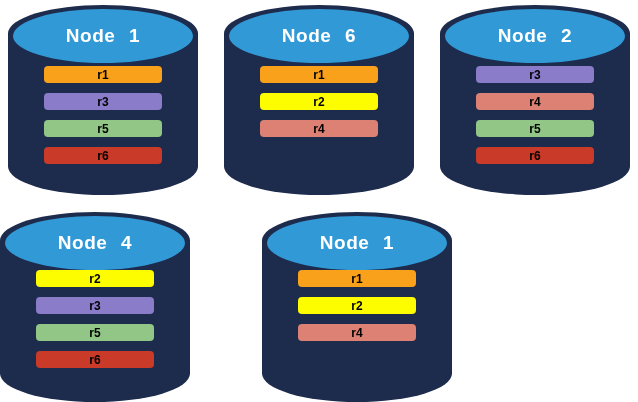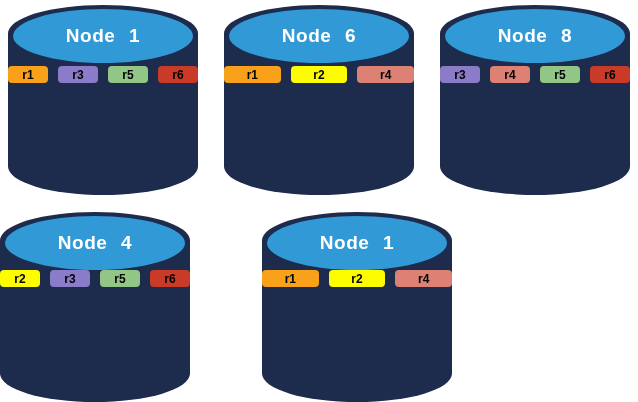--- a/index.html
+++ b/index.html
@@ -61,21 +61,21 @@
     font-size: 19px;
     word-spacing: 8px;
     letter-spacing: 0.5px;
   }
   .bars {
     position: absolute;
     top: 61px;
     left: 0;
     right: 0;
     display: flex;
-    flex-direction: row;
+    flex-direction: column;
     align-items: center;
     gap: 10px;
   }
   .bar {
     width: 118px;
     height: 17px;
     border-radius: 4px;
     display: flex;
     align-items: center;
     justify-content: center;
@@ -116,21 +116,21 @@
       <div class="bars">
         <div class="bar" style="background: rgb(249, 161, 27);">r1</div>
         <div class="bar" style="background: rgb(253, 253, 0);">r2</div>
         <div class="bar" style="background: rgb(220, 129, 115);">r4</div>
       </div>
     </div>
 
     <div class="cylinder">
       <div class="cyl-body"></div>
       <div class="cyl-cap">
-        <span class="cap-label">Node 8</span>
+        <span class="cap-label">Node 2</span>
       </div>
       <div class="bars">
         <div class="bar" style="background: rgb(138, 124, 200);">r3</div>
         <div class="bar" style="background: rgb(220, 129, 115);">r4</div>
         <div class="bar" style="background: rgb(146, 198, 135);">r5</div>
         <div class="bar" style="background: rgb(201, 58, 40);">r6</div>
       </div>
     </div>
 
   </div>

